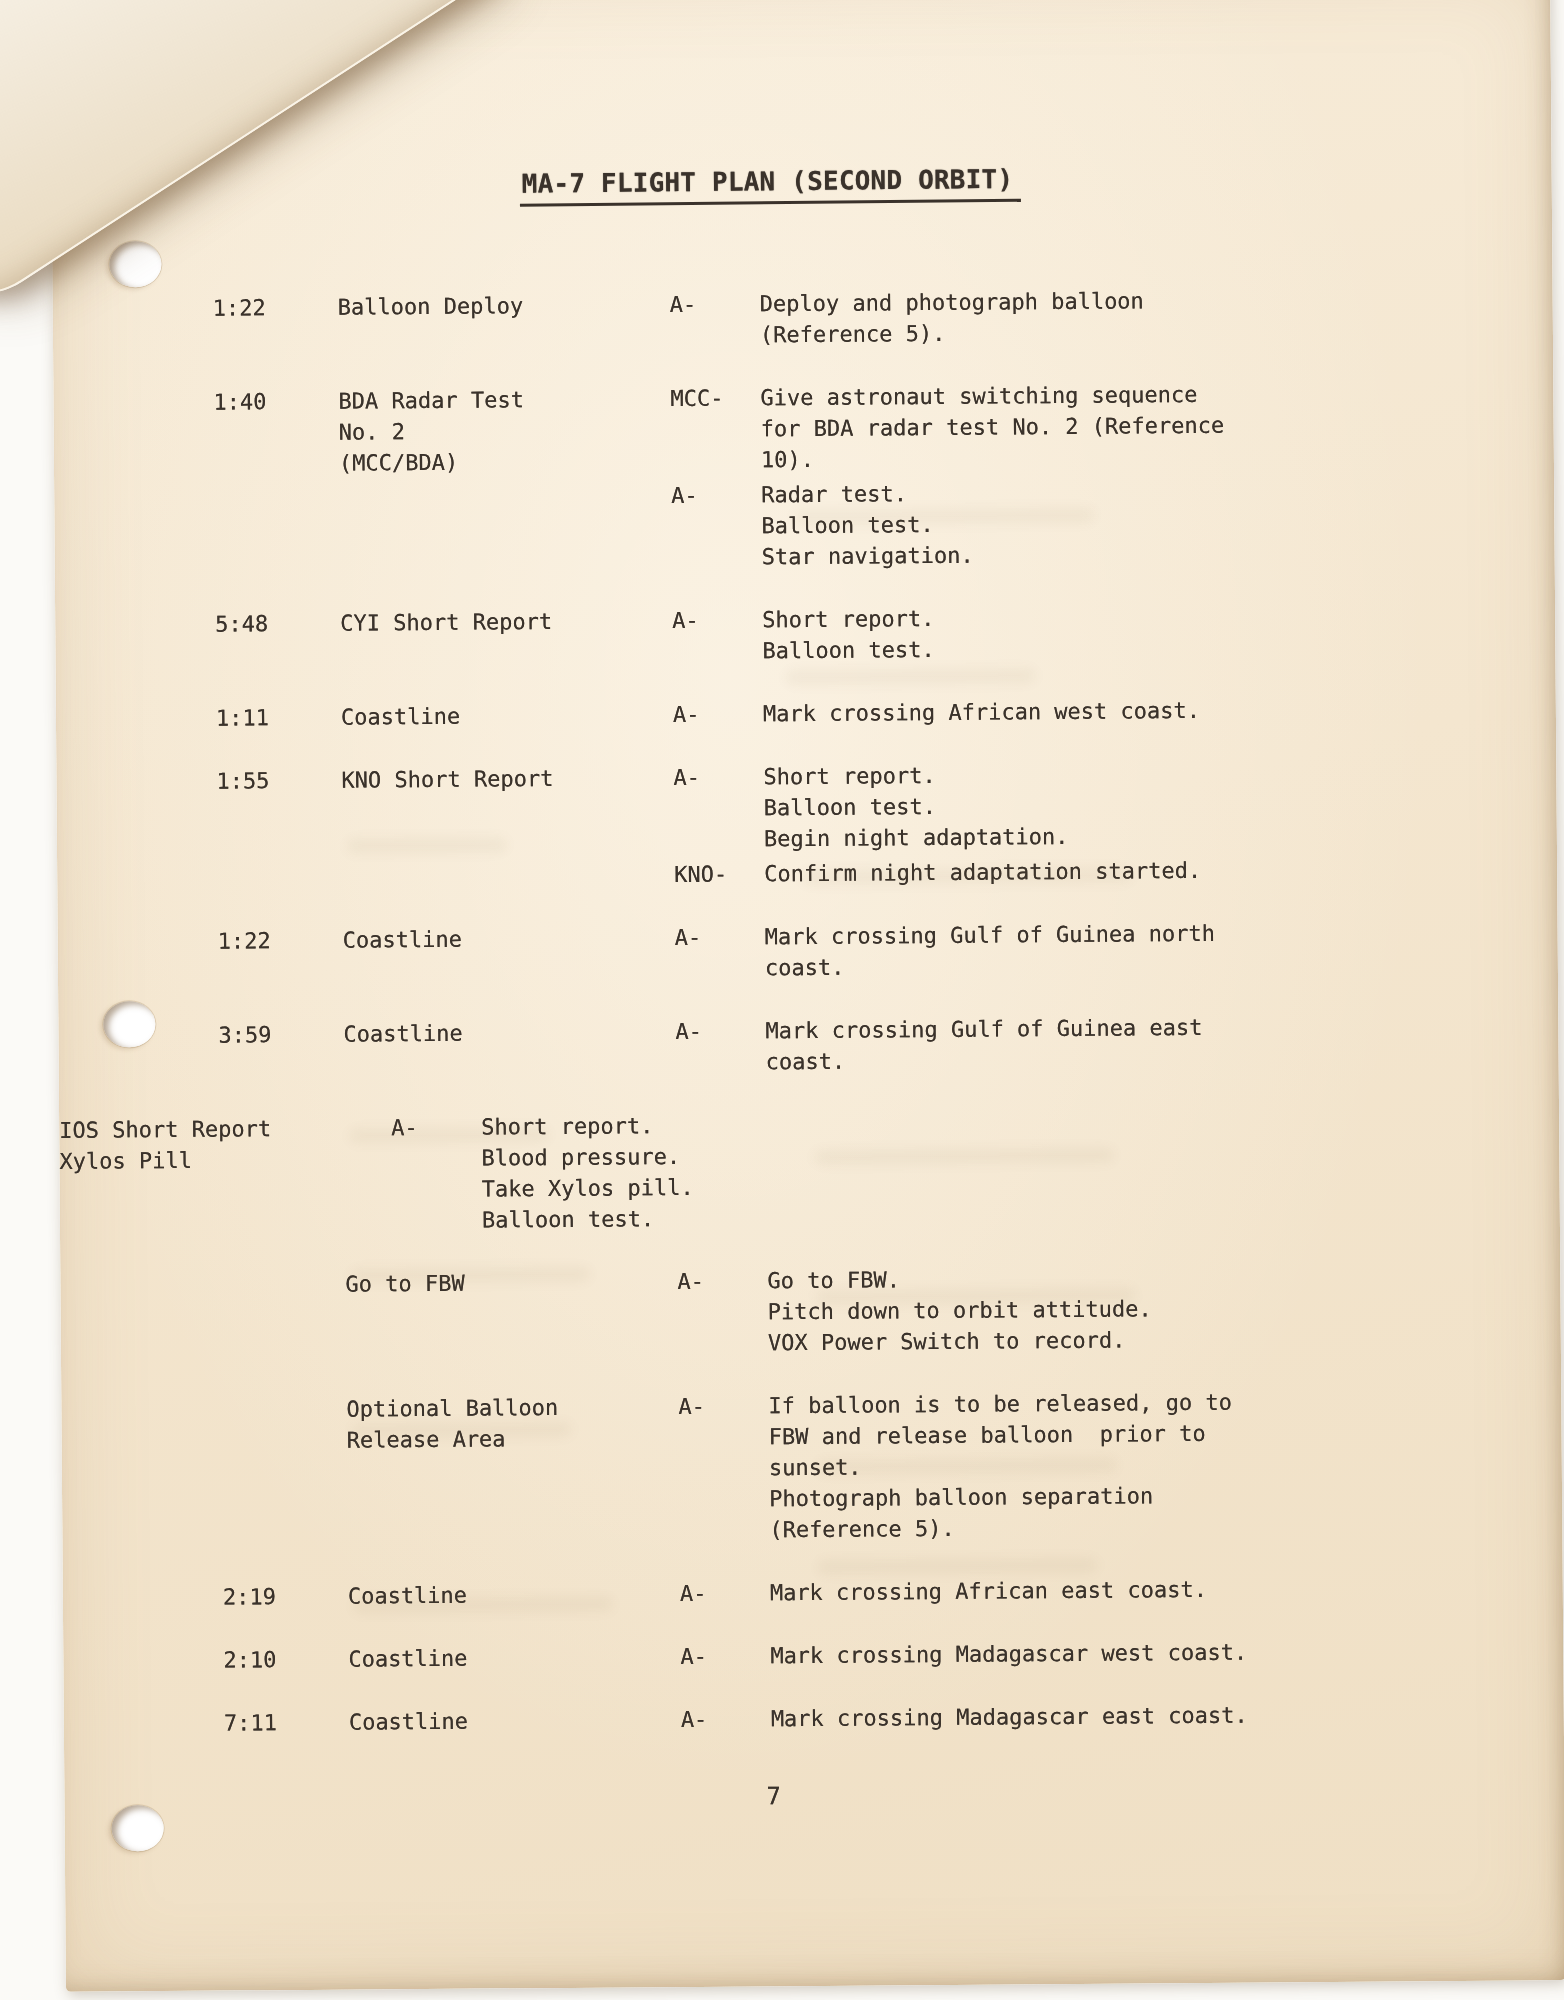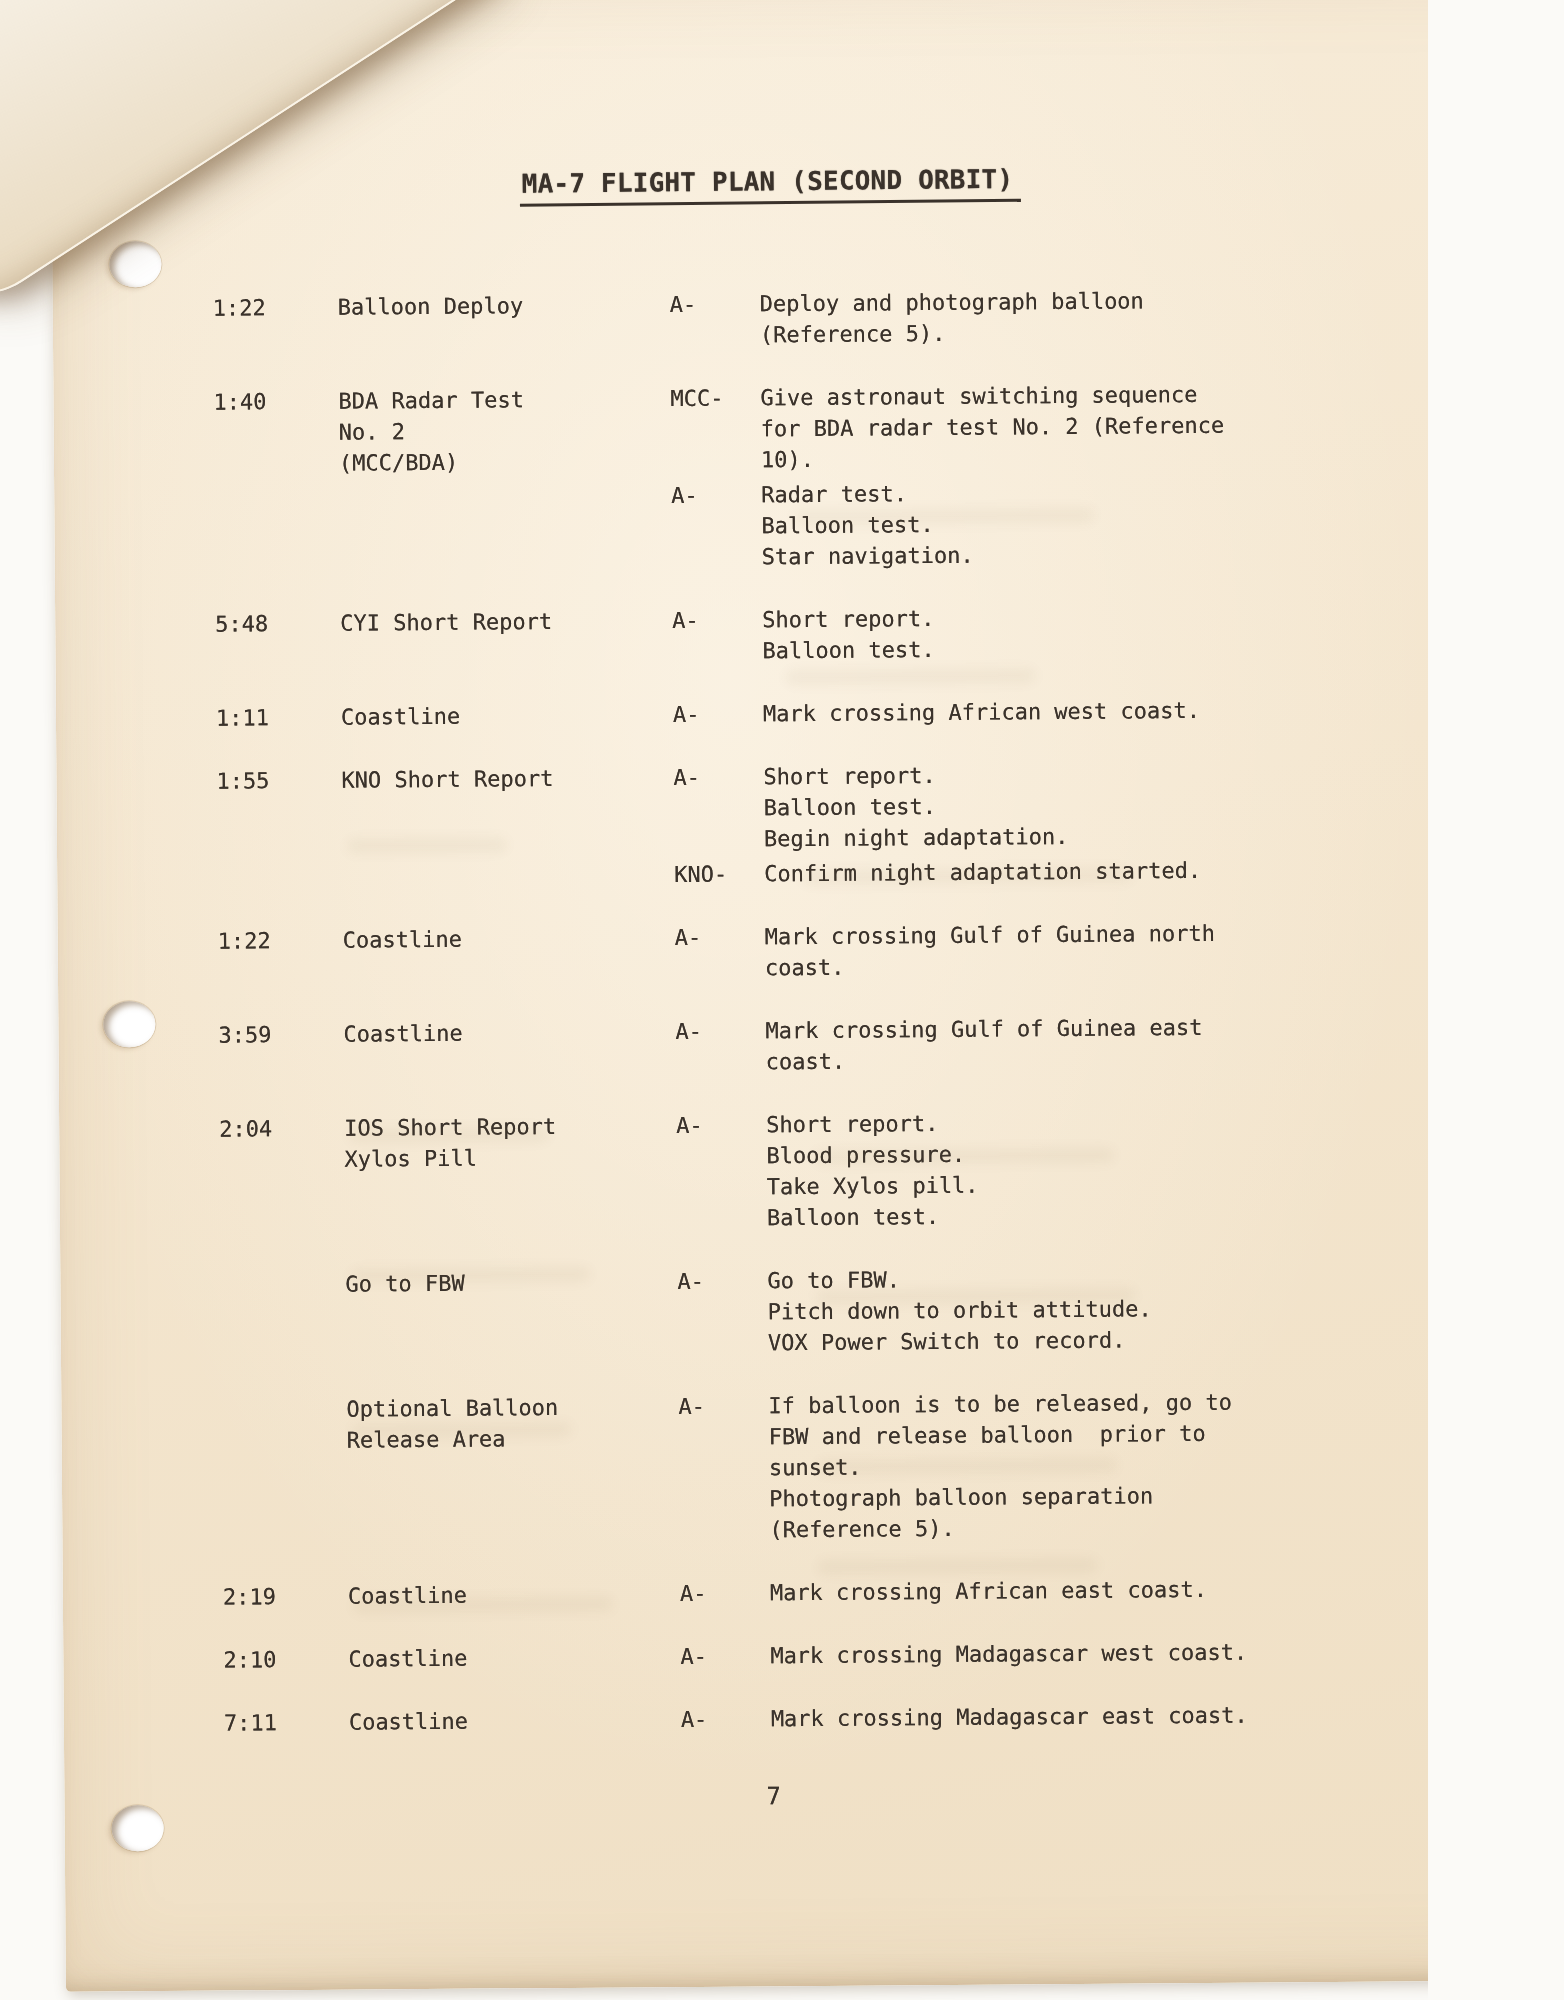--- a/index.html
+++ b/index.html
@@ -2,21 +2,21 @@
 <html><head>
 <meta charset="utf-8">
 <style>
   html,body{margin:0;padding:0;}
   body{
     width:1564px;height:2000px;
     overflow:hidden;
     background:#fbfaf7;
     font-family:"DejaVu Sans Mono","Liberation Mono",monospace;
   }
-  .scene{position:relative;width:1428px;height:2000px;overflow:hidden;}
+  .scene{position:relative;width:1564px;height:2000px;overflow:hidden;}
 
   
   .sheet{
     position:absolute;left:58px;top:-30px;width:1500px;height:2016px;
     background:
       radial-gradient(ellipse at 45% 35%, rgba(255,250,240,0.55), rgba(255,250,240,0) 60%),
       linear-gradient(168deg,#f7ecd9 0%,#f4e6cf 45%,#efdfc4 100%);
     transform:rotate(-0.45deg);
     border-radius:5px;
     box-shadow:
@@ -222,21 +222,20 @@
             <div class="entry">
               <span class="actor">A-</span>
               <div class="lines">
                 <div class="line">Mark crossing Gulf of Guinea east</div>
                 <div class="line">coast.</div>
               </div>
             </div>
           </div>
         </div>
         <div class="row">
-          <div class="col-time">2:04</div>
           <div class="col-event">
             <div class="line">IOS Short Report</div>
             <div class="line">Xylos Pill</div>
           </div>
           <div class="col-entries">
             <div class="entry">
               <span class="actor">A-</span>
               <div class="lines">
                 <div class="line">Short report.</div>
                 <div class="line">Blood pressure.</div>

